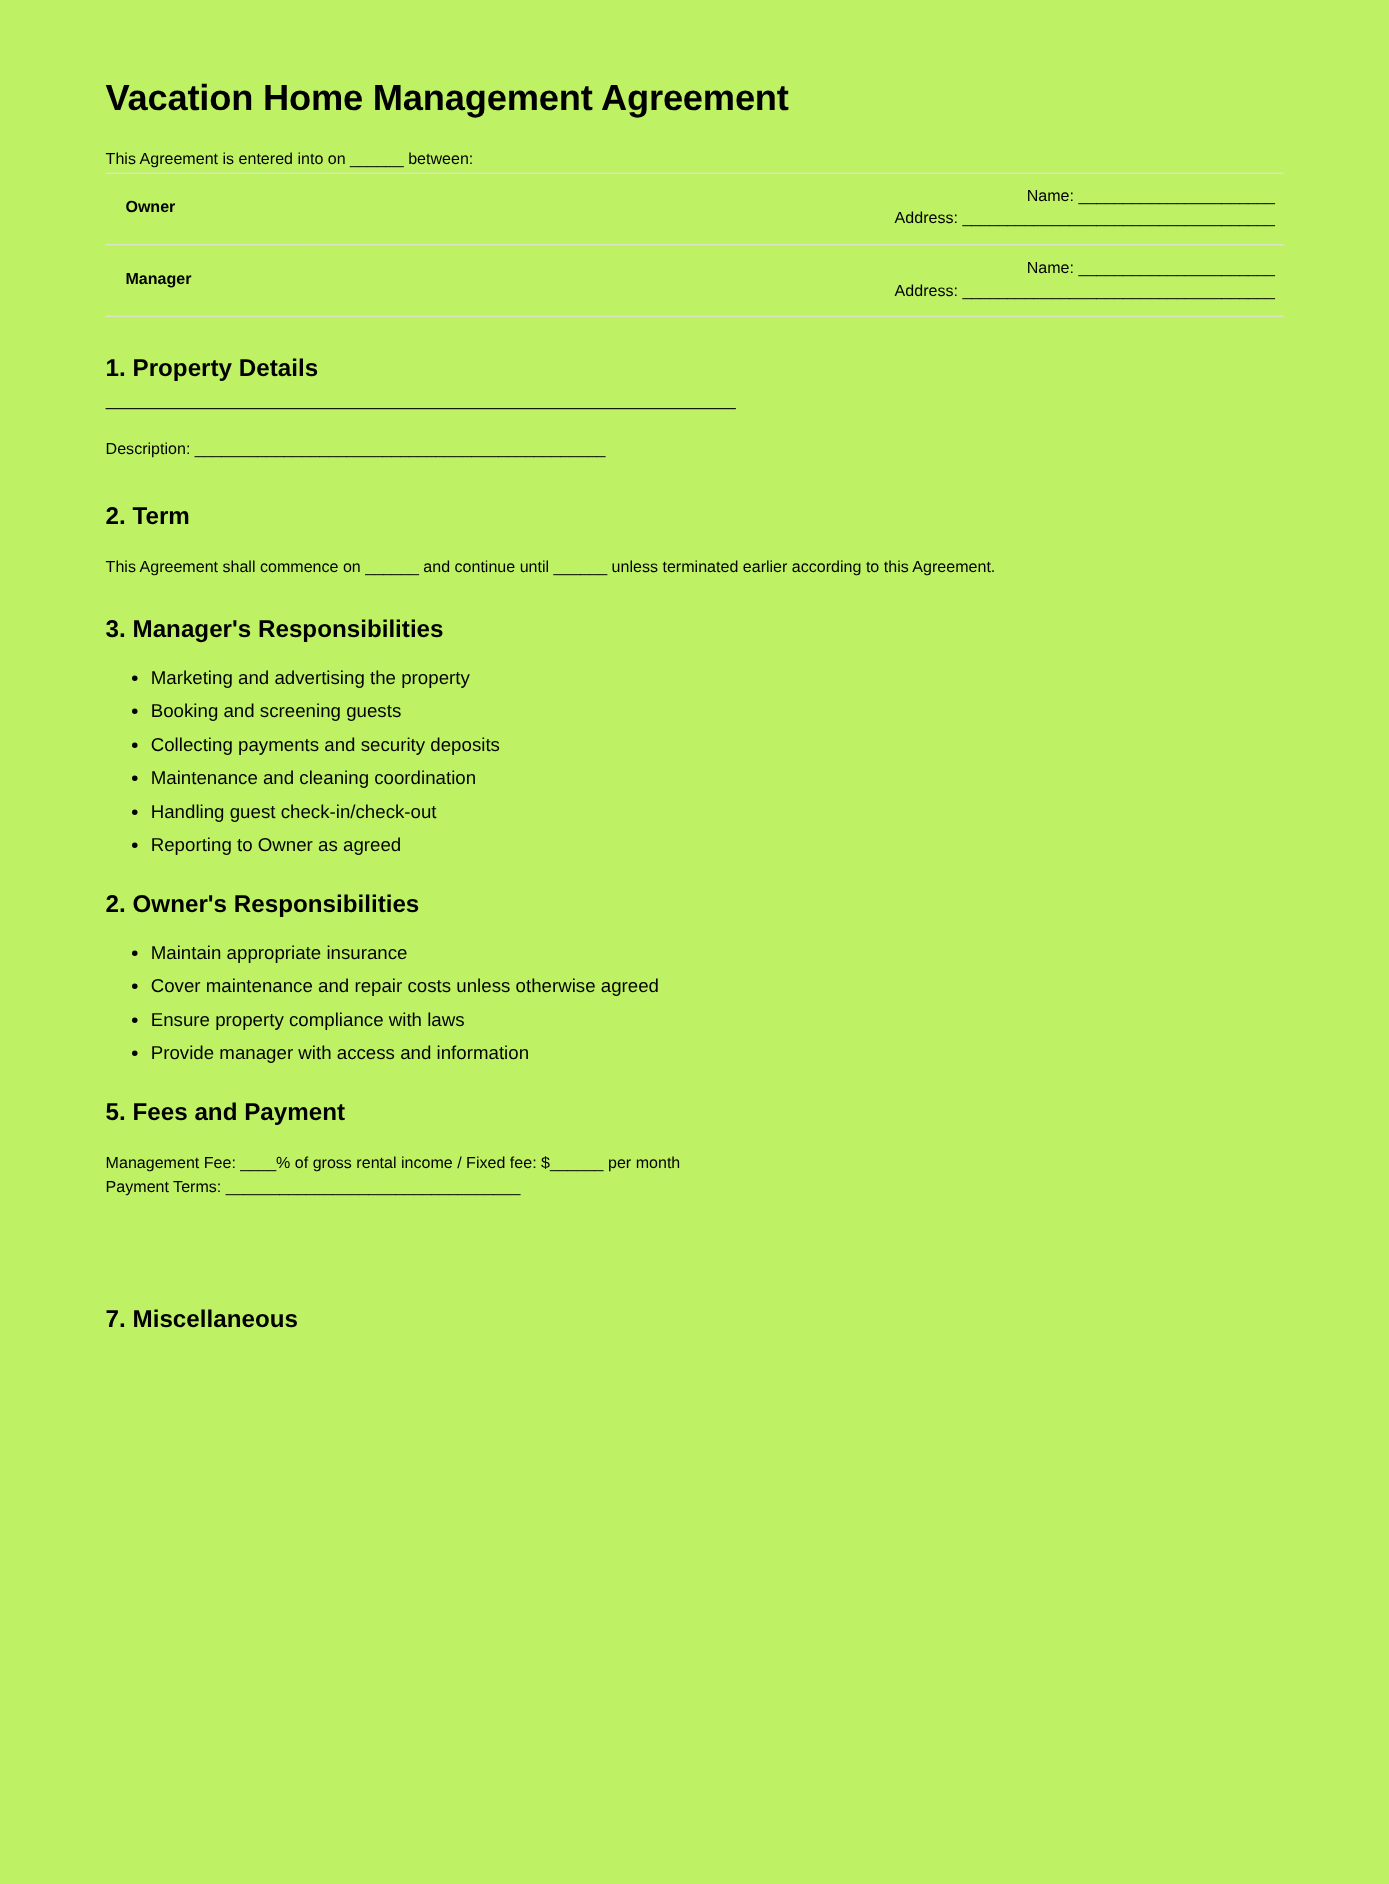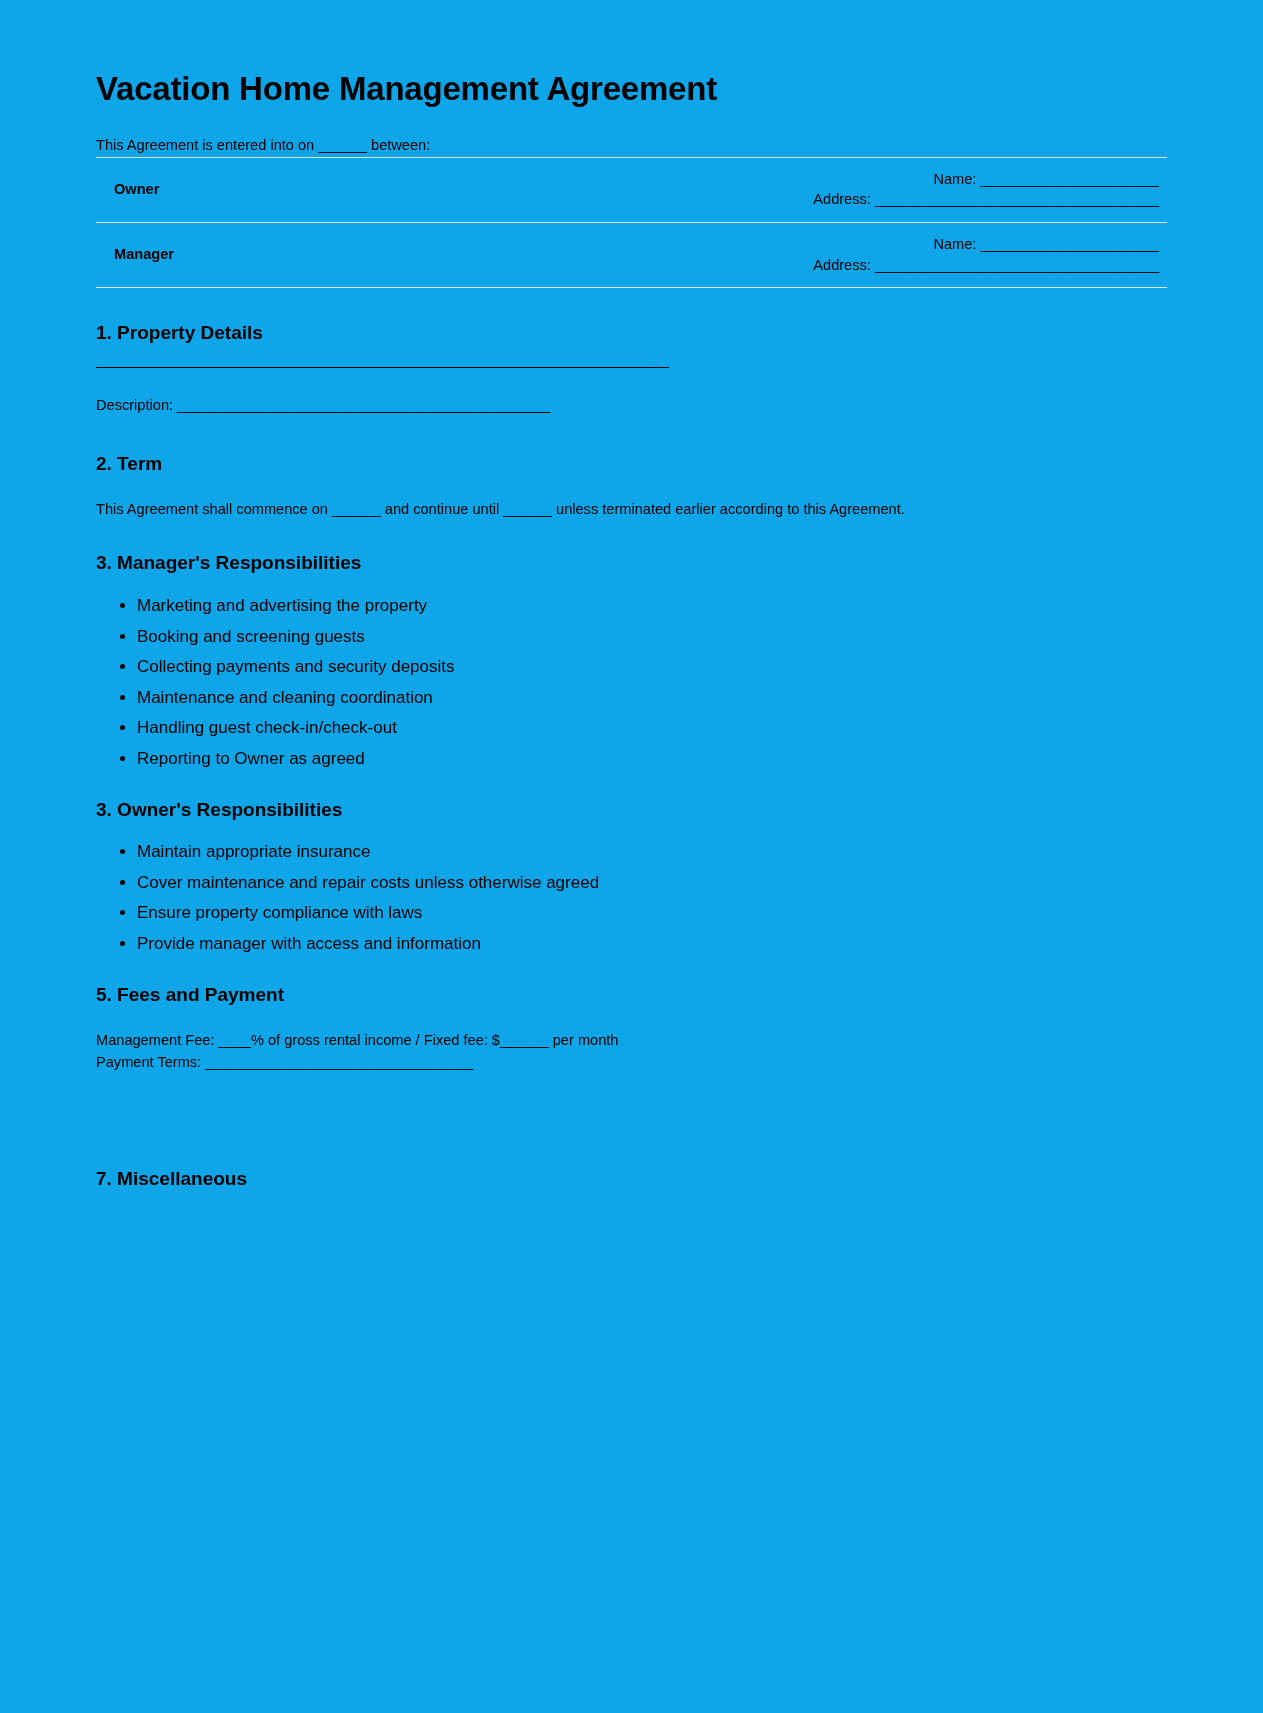--- a/index.html
+++ b/index.html
@@ -11,36 +11,36 @@
     width: 1263px;
     height: 1713px;
     font-family: "Liberation Sans", sans-serif;
     color: #000000;
     -webkit-font-smoothing: antialiased;
   }
   .page {
     position: relative;
     width: 1263px;
     height: 1713px;
-    background: #0ea5e9;
+    background: #bef264;
     box-sizing: border-box;
     padding: 70px 96px 0 96px;
   }
   .doc {
     width: 1071px;
   }
   h1.doc-title {
     font-size: 33px;
     font-weight: bold;
     line-height: 1.15;
     margin: 0 0 26px 0;
     letter-spacing: -0.2px;
   }
   h2.section-title {
-    font-size: 19px;
+    font-size: 22px;
     font-weight: bold;
     line-height: 1.2;
     margin: 0;
   }
   p.para {
     font-size: 14.6px;
     line-height: 1.55;
     margin: 0;
   }
   .intro {
@@ -149,21 +149,21 @@
         <li>Marketing and advertising the property</li>
         <li>Booking and screening guests</li>
         <li>Collecting payments and security deposits</li>
         <li>Maintenance and cleaning coordination</li>
         <li>Handling guest check-in/check-out</li>
         <li>Reporting to Owner as agreed</li>
       </ul>
     </div>
 
     <div class="sec-block mt-32">
-      <h2 class="section-title">3. Owner's Responsibilities</h2>
+      <h2 class="section-title">2. Owner's Responsibilities</h2>
       <div class="gap-after-title"></div>
       <ul class="resp-list">
         <li>Maintain appropriate insurance</li>
         <li>Cover maintenance and repair costs unless otherwise agreed</li>
         <li>Ensure property compliance with laws</li>
         <li>Provide manager with access and information</li>
       </ul>
     </div>
 
     <div class="sec-block mt-32">

